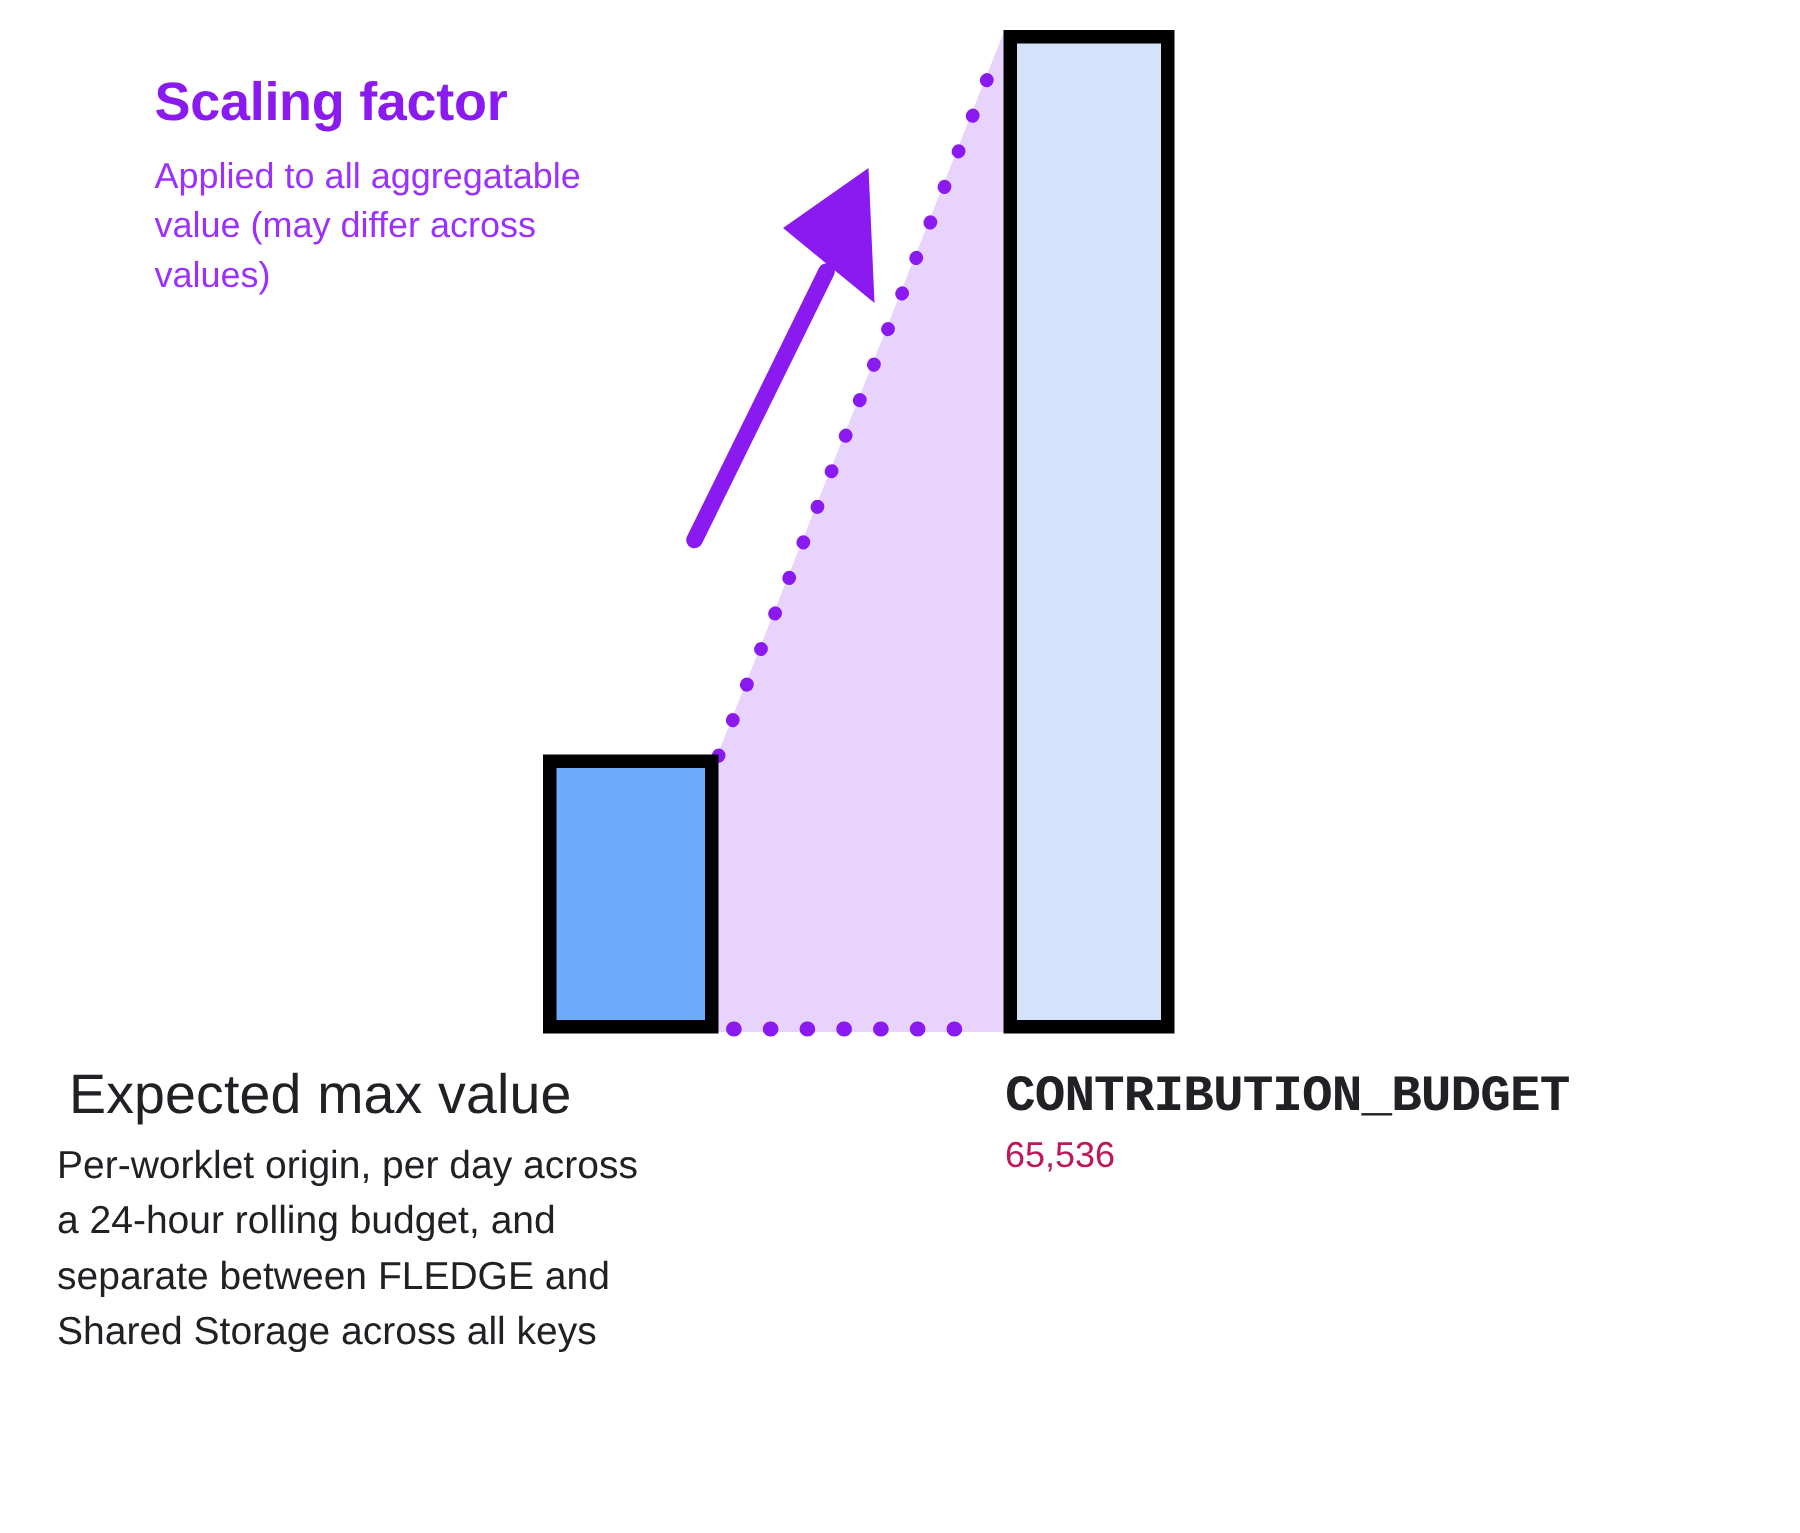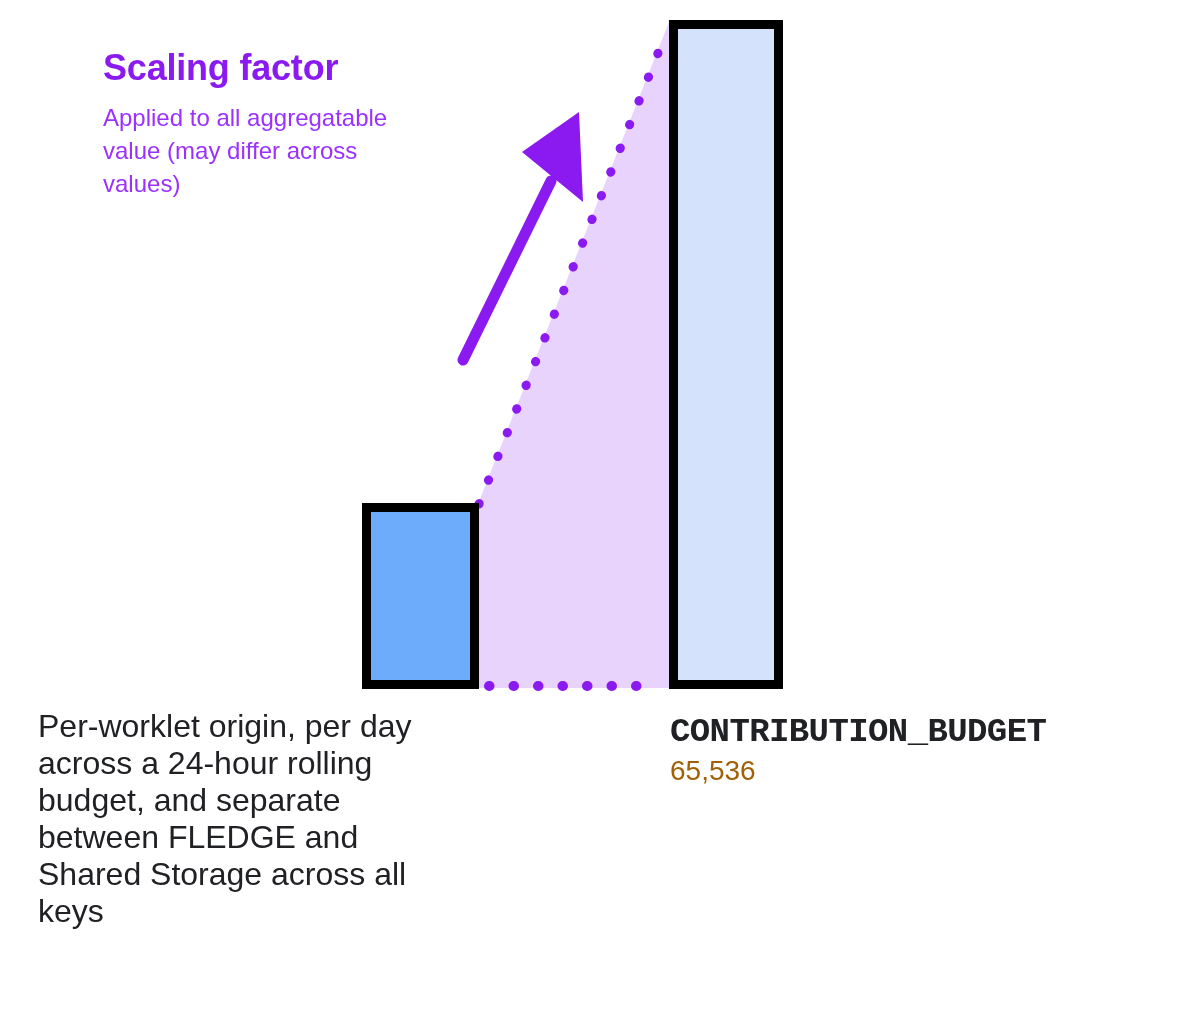--- a/index.html
+++ b/index.html
@@ -65,21 +65,21 @@
     font-weight: normal;
     font-size: 37px;
     line-height: 44px;
     color: #202124;
     margin: 0 0 6px 0;
     letter-spacing: 0.1px;
   }
   #left-caption .cap-body {
     font-family: "Liberation Sans", sans-serif;
     font-weight: normal;
-    font-size: 32px;
+    font-size: 26px;
     line-height: 37px;
     color: #202124;
     margin: 0;
     width: 395px;
     margin-left: -8px;
   }
 
   
   #right-caption {
     position: absolute;
@@ -93,23 +93,23 @@
     font-size: 34px;
     line-height: 40px;
     color: #202124;
     margin: 0 0 4px 0;
     letter-spacing: -0.6px;
     white-space: nowrap;
   }
   #right-caption .cap-value {
     font-family: "Liberation Sans", sans-serif;
     font-weight: normal;
-    font-size: 28px;
+    font-size: 24px;
     line-height: 30px;
-    color: #a16207;
+    color: #be185d;
     margin: 0;
   }
 </style>
 </head>
 <body>
 
 <div id="canvas">
 
   <svg id="graphic" viewBox="0 0 1200 1022">
 
@@ -128,20 +128,21 @@
       <polygon points="579,112 583,202 522,152" fill="#8A1AF0"></polygon>
     </g>
   </svg>
 
   <div id="annotation">
     <div class="anno-title" style="color:#8A1AF0;">Scaling factor</div>
     <div class="anno-body" style="color:#9B30FF;">Applied to all aggregatable value (may differ across values)</div>
   </div>
 
   <div id="left-caption">
+    <div class="cap-title">Expected max value</div>
     <div class="cap-body">Per-worklet origin, per day across a 24-hour rolling budget, and separate between FLEDGE and Shared Storage across all keys</div>
   </div>
 
   <div id="right-caption">
     <div class="cap-title-mono">CONTRIBUTION_BUDGET</div>
     <div class="cap-value">65,536</div>
   </div>
 
 </div>
 

